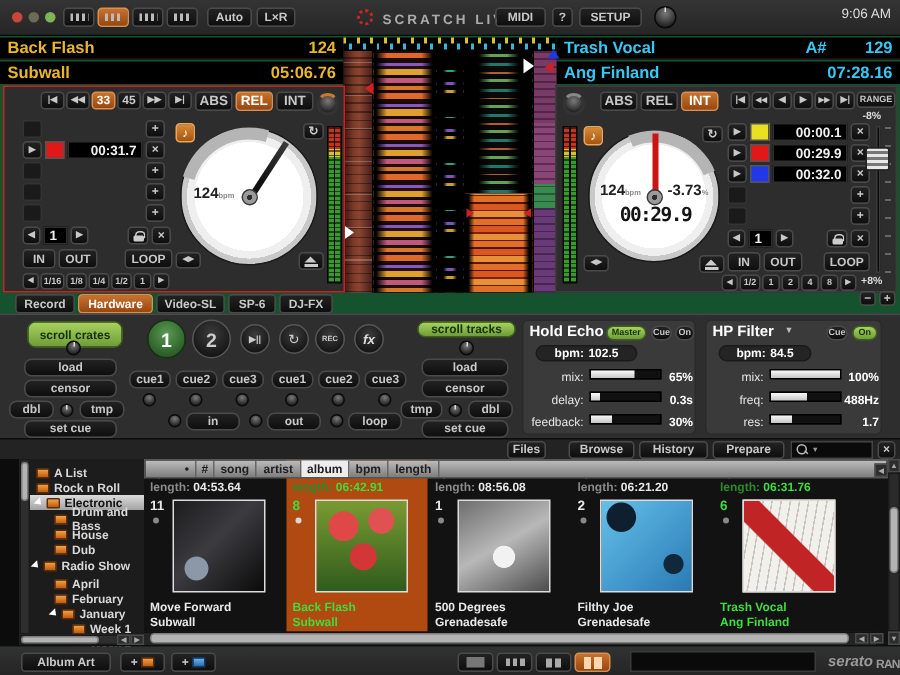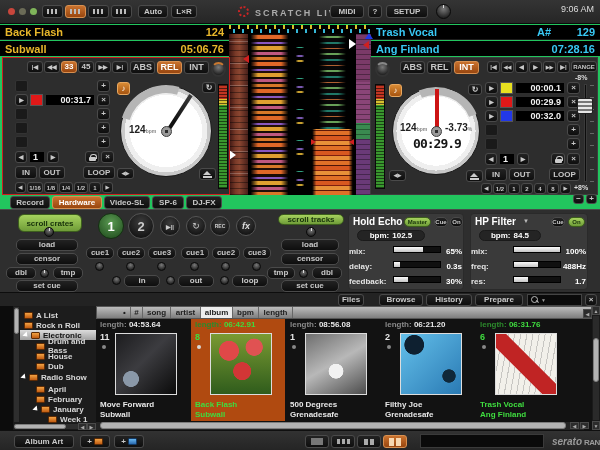--- a/index.html
+++ b/index.html
@@ -1,17 +1,17 @@
 <!DOCTYPE html>
 <html><head>
 <meta charset="utf-8">
 <style>
 *{margin:0;padding:0;box-sizing:border-box}
 html,body{background:#111}
-#app{position:relative;width:600px;height:450px;background:#22c55e;font-family:"Liberation Sans",sans-serif;overflow:hidden;color:#ccc}
+#app{position:relative;width:600px;height:450px;background:#14532d;font-family:"Liberation Sans",sans-serif;overflow:hidden;color:#ccc}
 .abs{position:absolute}
 .btn{position:absolute;display:flex;align-items:center;justify-content:center;background:linear-gradient(#222,#0e0e0e);border:1px solid #4a4a4a;border-radius:3px;color:#c8c8c8;font-size:8px;font-weight:bold;line-height:1;white-space:nowrap}
 .btn.on{background:linear-gradient(#c9722e,#99460f);border-color:#d89050;color:#fff}
 .tbox{position:absolute;background:#000;border:1px solid #2e2e2e;color:#f0f0f0;font-weight:bold;display:flex;align-items:center;justify-content:flex-end;padding-right:3px;font-size:9px}
 .slot{position:absolute;background:#1a1a1a;border:1px solid #333;border-radius:2px}
 .knob{position:absolute;border-radius:50%;background:radial-gradient(circle at 50% 30%,#7a7a7a,#252525 75%);border:1px solid #0a0a0a}
 .knob i{position:absolute;left:45%;top:0;width:1px;height:3px;background:#ddd}
 .gpill{position:absolute;display:flex;align-items:center;justify-content:center;background:linear-gradient(#a6d35e,#6f9c38);color:#17320a;border:1px solid #3d5f1d;border-radius:6px;font-size:8px;font-weight:bold}
 .dk{position:absolute;background:#2d2d2d}
 .trow{position:absolute;background:#000;display:flex;align-items:center;padding:0 5px;font-weight:bold;font-size:11px}
@@ -20,21 +20,21 @@
 .wedge{position:absolute;border-radius:50%;border:8px solid transparent;border-top-color:#b5b5b5}
 .needle{position:absolute;width:4px;transform-origin:50% 100%}
 .pin{position:absolute;border-radius:50%;background:radial-gradient(circle,#2e2e2e 0 28%,#9a9a9a 28% 70%,#4e4e4e);border:1px solid #3a3a3a}
 .ptime{position:absolute;color:#141414;font-weight:bold;font-size:13px;text-align:center;font-family:"DejaVu Sans Mono",monospace;letter-spacing:-1px}
 .meter{position:absolute;border:1px solid #090909;background:
  linear-gradient(90deg,transparent 0 44%,#000 44% 56%,transparent 56%),
  repeating-linear-gradient(0deg,rgba(0,0,0,.55) 0 1px,transparent 1px 3px),
  linear-gradient(180deg,#c23522 0 14%,#d8c030 14% 19%,#39982e 19% 100%)}
 .tri{position:absolute;width:0;height:0}
 .fxp{position:absolute;background:#3a3a3a;border-radius:4px;border:1px solid #2a2a2a}
-.fxlbl{position:absolute;color:#e6e6e6;font-size:8px;font-weight:bold;}
+.fxlbl{position:absolute;color:#e6e6e6;font-size:8px;font-weight:normal;text-align:right}
 .groove{position:absolute;height:7px;background:#101010;border:1px solid #000}
 .fill{height:100%;background:linear-gradient(#fafafa,#c5c5c5)}
 .fxval{position:absolute;color:#fff;font-size:8px;font-weight:bold;text-align:right}
 .hcell{position:absolute;top:0;height:100%;display:flex;align-items:center;justify-content:center;font-size:8px;color:#1e1e1e;font-weight:bold;border-right:1px solid #676767}
 .crate{position:absolute;display:flex;align-items:center;gap:3px;font-size:8px;font-weight:bold;color:#d8d8d8;height:10px}
 .cicon{width:9px;height:7px;background:linear-gradient(180deg,#f2a243,#c05b12);border-radius:1px;border:1px solid #5e2c06;flex:none}
 .cell{position:absolute;width:94px;height:124px}
 .art{position:absolute;left:19px;top:21px;width:62px;height:62px;border:1px solid #ddd}
 .alb-t{position:absolute;font-size:8px;font-weight:bold;color:#e8e8e8;white-space:nowrap}
 .grn{color:#3fdc3f !important}

